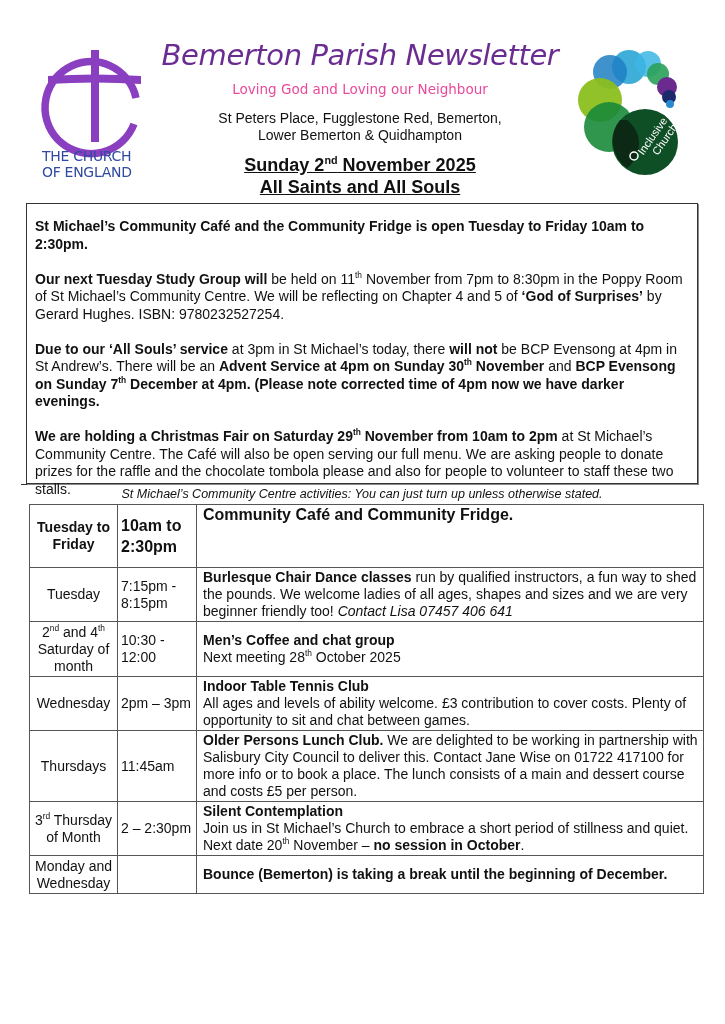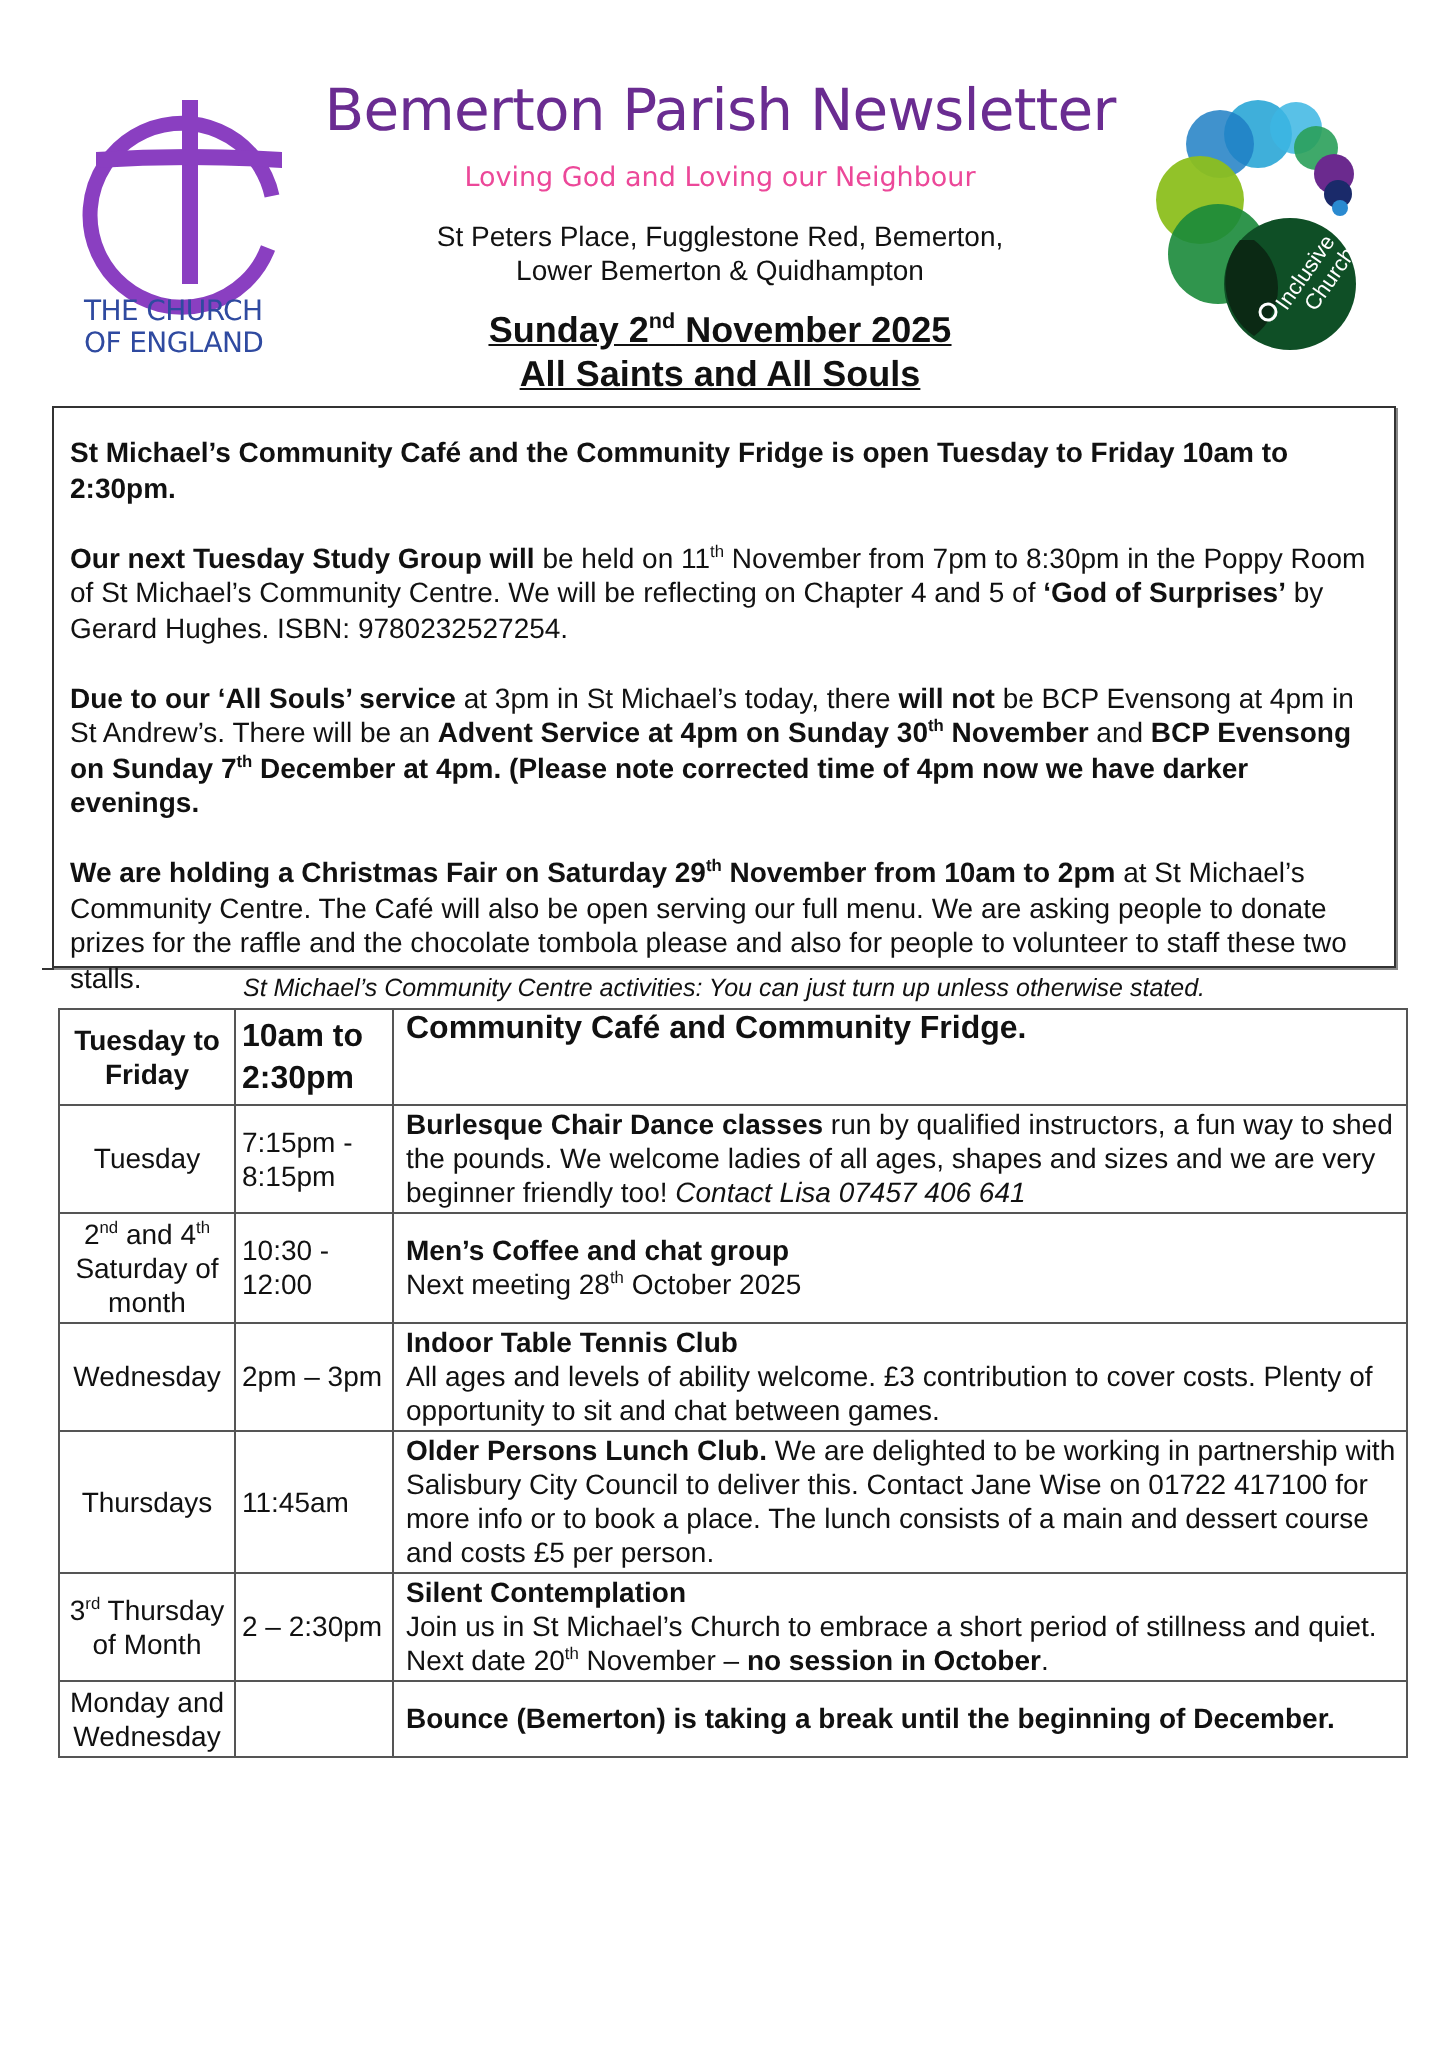--- a/index.html
+++ b/index.html
@@ -6,21 +6,21 @@
   body { width:725px; height:1024px; position:relative; overflow:hidden;
          font-family:"Liberation Sans", sans-serif; color:#111; }
   .abs { position:absolute; }
 
   
   #coe-logo { left:40px; top:40px; width:110px; height:142px; }
   #coe-text { left:42px; top:148px; width:110px; font-family:"DejaVu Sans", sans-serif;
               color:#2f4aa0; font-size:14px; line-height:16px; letter-spacing:-0.3px; }
   #title { left:140px; top:38px; width:440px; text-align:center;
            font-family:"DejaVu Sans", sans-serif; font-size:29px; color:#6a2c91;
-           letter-spacing:-0.4px; white-space:nowrap; }
+           letter-spacing:-0.4px; white-space:nowrap;font-style:italic; }
   #tagline { left:180px; top:81px; width:360px; text-align:center;
              font-family:"DejaVu Sans", sans-serif; font-size:13.5px; color:#ec4899; }
   #address { left:200px; top:110px; width:320px; text-align:center; font-size:14px; line-height:17px; }
   #date-title { left:200px; top:154px; width:320px; text-align:center; font-size:18px;
                 font-weight:bold; line-height:22px; }
   #date-title span { text-decoration:underline; }
   sup { font-size:0.6em; vertical-align:super; line-height:0; }
   #inclusive-logo { left:572px; top:42px; width:115px; height:138px; }
 
   
@@ -97,21 +97,21 @@
   <p><span class="b">Our next Tuesday Study Group will</span><span> be held on 11</span><sup>th</sup><span> November from 7pm to 8:30pm in the Poppy Room of St Michael’s Community Centre. We will be reflecting on Chapter 4 and 5 of </span><span class="b">‘God of Surprises’</span><span> by Gerard Hughes. ISBN: 9780232527254.</span></p>
   <p><span class="b">Due to our ‘All Souls’ service</span><span> at 3pm in St Michael’s today, there </span><span class="b">will not</span><span> be BCP Evensong at 4pm in St Andrew’s. There will be an </span><span class="b">Advent Service at 4pm on Sunday 30</span><sup class="b">th</sup><span class="b"> November</span><span> and </span><span class="b">BCP Evensong on Sunday 7</span><sup class="b">th</sup><span class="b"> December at 4pm. (Please note corrected time of 4pm now we have darker evenings.</span></p>
   <p><span class="b">We are holding a Christmas Fair on Saturday 29</span><sup class="b">th</sup><span class="b"> November from 10am to 2pm</span><span> at St Michael’s Community Centre.  The Café will also be open serving our full menu.  We are asking people to donate prizes for the raffle and the chocolate tombola please and also for people to volunteer to staff these two stalls.</span></p>
 </div>
 <div id="box-tick" class="abs"></div>
 
 <div id="activities-caption" class="abs">St Michael’s Community Centre activities: You can just turn up unless otherwise stated.</div>
 
 <table id="activity-table" class="abs">
   <tbody>
-      <tr style="height:48px">
+      <tr style="height:63px">
     <td class="day hdr-day">Tuesday to Friday</td>
     <td class="time hdr-time">10am to 2:30pm</td>
     <td class="desc top hdr-desc">Community Café and Community Fridge.</td>
   </tr>
   <tr style="height:54px">
     <td class="day">Tuesday</td>
     <td class="time">7:15pm - 8:15pm</td>
     <td class="desc"><span class="b">Burlesque Chair Dance classes</span><span> run by qualified instructors, a fun way to shed the pounds. We welcome ladies of all ages, shapes and sizes and we are very beginner friendly too! </span><span class="i">Contact Lisa 07457 406 641</span></td>
   </tr>
   <tr style="height:55px">

